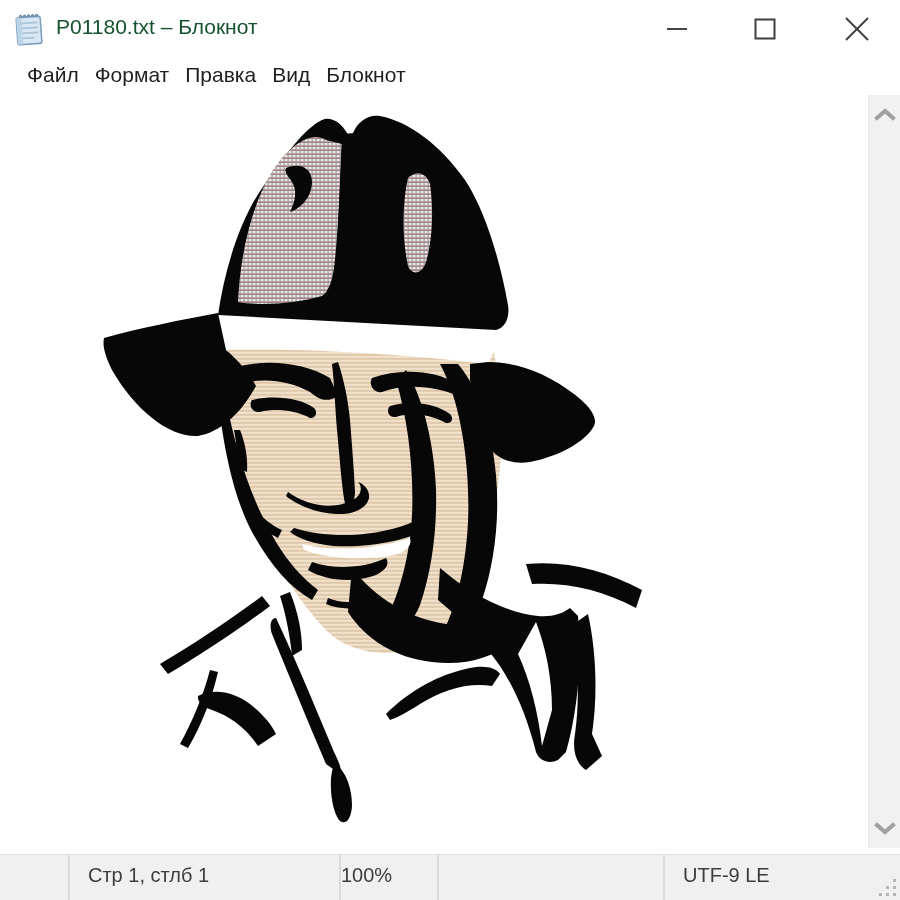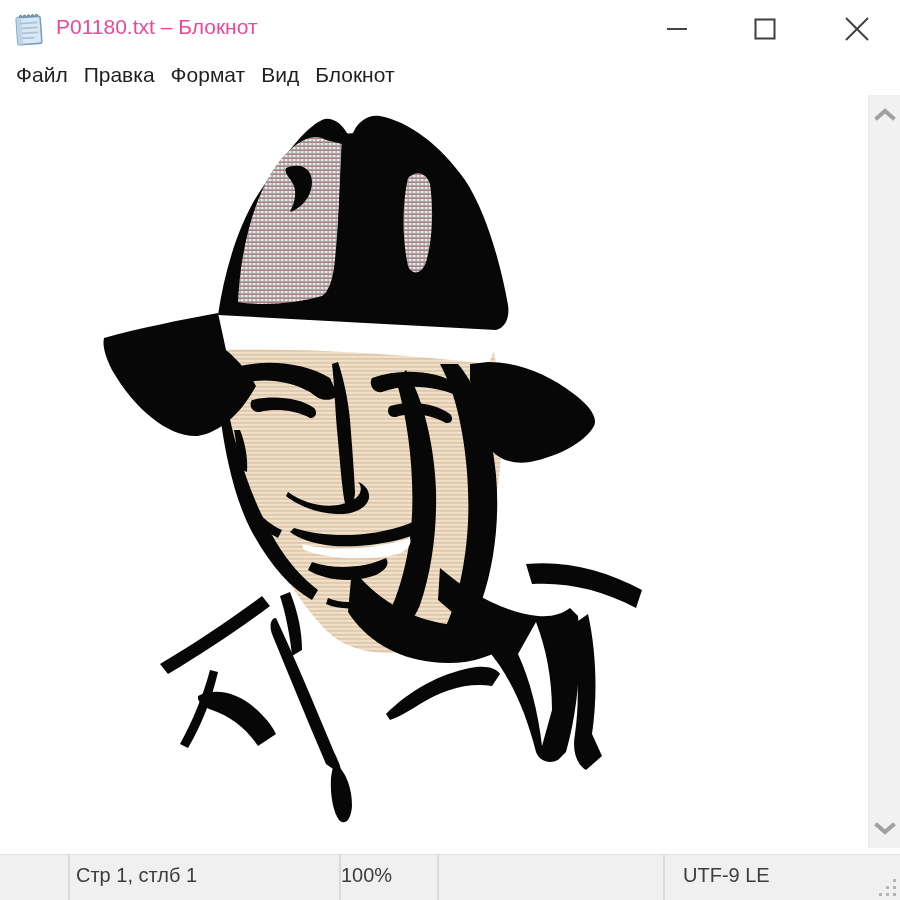--- a/index.html
+++ b/index.html
@@ -3,39 +3,39 @@
 <meta charset="utf-8">
 <style>
   html,body{margin:0;padding:0;background:#fff;}
   #window{
     position:relative;width:900px;height:900px;background:#ffffff;overflow:hidden;
     font-family:"Liberation Sans", sans-serif; -webkit-font-smoothing:antialiased;
   }
   
   .titlebar{position:absolute;left:0;top:0;width:900px;height:58px;background:#ffffff;}
   .app-icon{position:absolute;left:12px;top:10px;width:36px;height:38px;}
-  .title-text{position:absolute;left:56px;top:15px;font-size:21px;color:#ec4899;white-space:nowrap;}
+  .title-text{position:absolute;left:56px;top:15px;font-size:21px;color:#14532d;white-space:nowrap;}
   .cap-btn{position:absolute;top:0;height:58px;width:62px;display:flex;align-items:center;justify-content:center;}
   .btn-min{left:646px;} .btn-max{left:734px;} .btn-close{left:826px;}
   
-  .menubar{position:absolute;left:0;top:58px;width:900px;height:38px;display:flex;padding-left:8px;box-sizing:border-box;background:#fff;}
+  .menubar{position:absolute;left:0;top:58px;width:900px;height:38px;display:flex;padding-left:19px;box-sizing:border-box;background:#fff;}
   .menu-item{font-size:21px;color:#1f1f1f;padding:5px 8px;white-space:nowrap;}
   .menu-notch{position:absolute;left:0;top:97px;width:9px;height:1px;background:#9a9a9a;}
   
   .editor{position:absolute;left:0;top:96px;width:868px;height:759px;background:#ffffff;}
   .art{position:absolute;left:90px;top:4px;}
   
   .scrollbar{position:absolute;right:0;top:95px;width:31px;height:753px;background:#f1f1f1;border-left:1px solid #e9e9e9;}
   .sb-btn{position:absolute;left:0;width:31px;height:34px;display:flex;align-items:center;justify-content:center;}
   .sb-up{top:2px;} .sb-down{bottom:2px;}
   
   .statusbar{position:absolute;left:0;bottom:0;width:900px;height:45px;background:#f0f0f0;border-top:1px solid #e2e2e2;font-size:20px;color:#3d3d3d;}
   .sb-div{position:absolute;top:0;bottom:0;width:2px;background:#dadada;}
   .sb-text{position:absolute;top:9px;white-space:nowrap;}
-  .sb-cursor{left:76px;text-align:right;}
+  .sb-cursor{left:88px;text-align:right;}
   .sb-zoom{left:341px;width:96px;}
   .sb-eol{left:450px;}
   .sb-enc{left:683px;}
   .grip{position:absolute;right:4px;bottom:4px;width:18px;height:18px;}
   .grip i{position:absolute;width:3px;height:3px;background:#b4b4b4;}
 </style>
 </head>
 <body>
 
 <div id="window">
@@ -73,22 +73,22 @@
     <div class="cap-btn btn-close">
       <svg width="24" height="24" viewBox="0 0 24 24">
         <line x1="1" y1="1" x2="23" y2="23" stroke="#3f3f3f" stroke-width="2"></line>
         <line x1="23" y1="1" x2="1" y2="23" stroke="#3f3f3f" stroke-width="2"></line>
       </svg>
     </div>
   </div>
 
   <div class="menubar">
     <span class="menu-item">Файл</span>
+    <span class="menu-item">Формат</span>
     <span class="menu-item">Правка</span>
-    <span class="menu-item">Формат</span>
     <span class="menu-item">Вид</span>
     <span class="menu-item">Блокнот</span>
   </div>
   <div class="menu-notch"></div>
 
   <div class="editor">
     <svg class="art" width="580" height="730" viewBox="0 0 580 730">
       <defs>
         <pattern id="skinTx" width="4" height="4" patternUnits="userSpaceOnUse">
           <rect width="4" height="4" fill="#f0e0ca"></rect>

